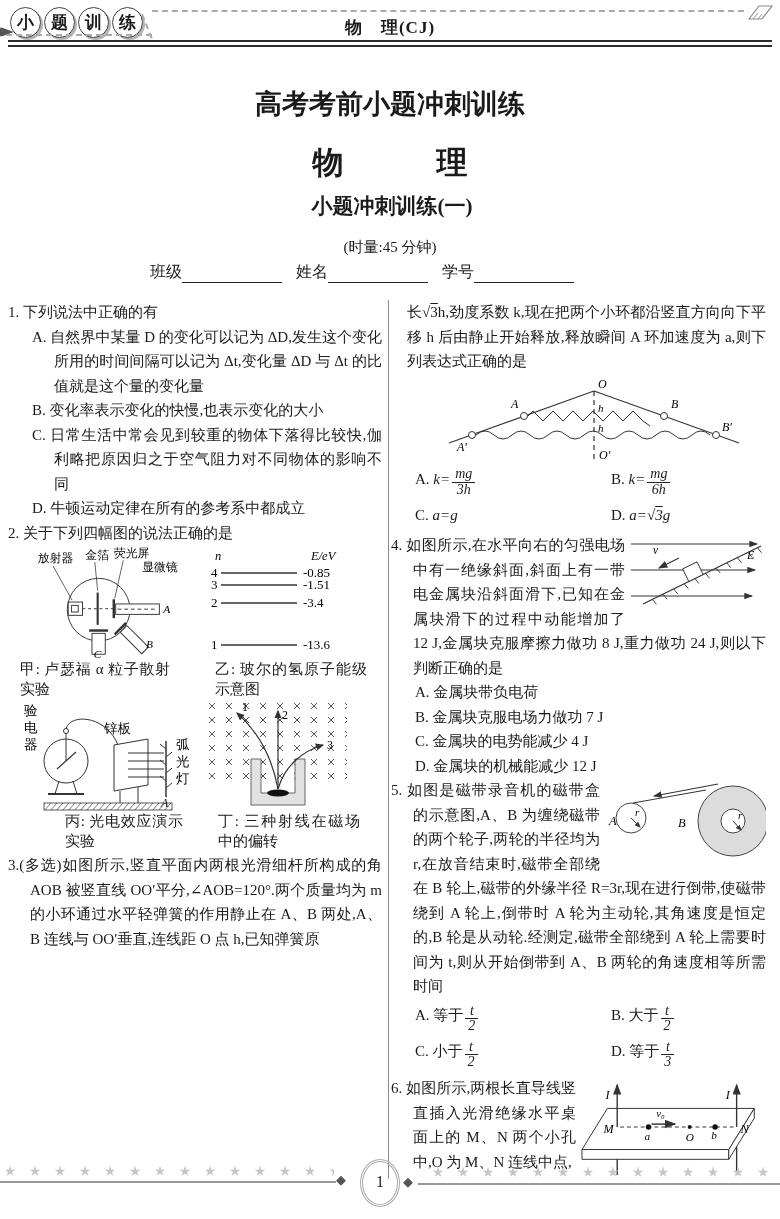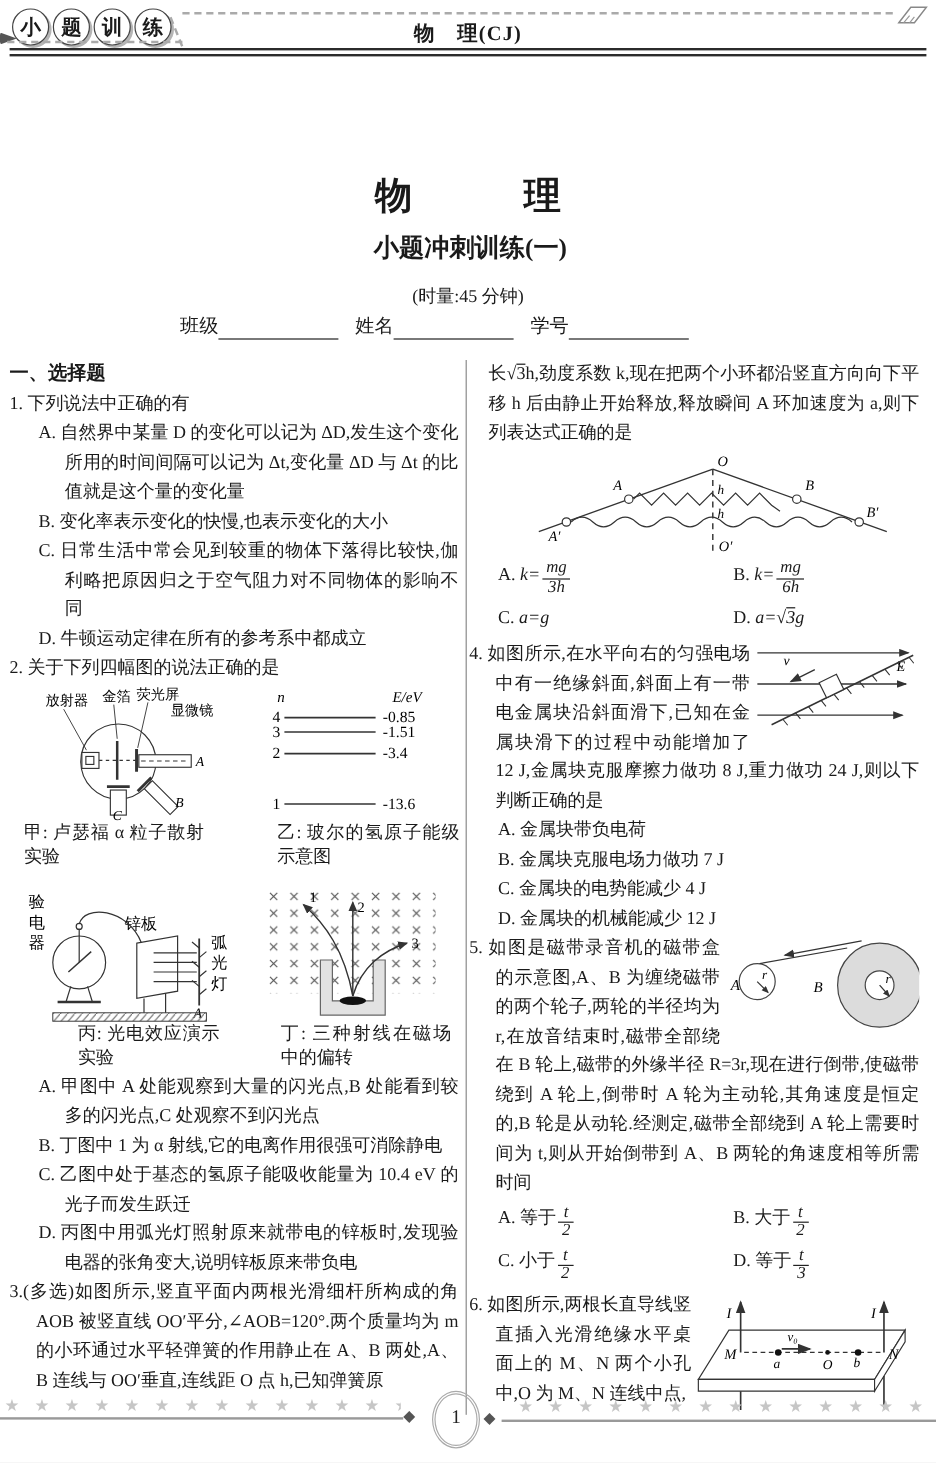--- a/index.html
+++ b/index.html
@@ -39,21 +39,21 @@
   .stem{padding-left:22px;text-indent:-22px;}
   .cont{margin-left:16px;}
   .opts{margin-left:24px;}
   .opt{padding-left:22px;text-indent:-22px;}
   .it{font-style:italic;}
   .ovl{text-decoration:overline;}
   .frac{display:inline-block;vertical-align:-0.75em;text-align:center;line-height:1.05;margin:0 2px;font-size:14px;}
   .frac .num{display:block;padding:0 3px;}
   .frac .den{display:block;border-top:1px solid #222;padding:0 3px;}
   .opt-grid{margin:4px 0 6px 24px;display:grid;grid-template-columns:196px auto;row-gap:5px;}
-  .fig-grid{display:grid;grid-template-columns:185px 185px;margin:2px 0 2px 12px;gap:16px;}
+  .fig-grid{display:grid;grid-template-columns:185px 185px;margin:2px 0 2px 12px;}
   .fig-cell{display:flex;flex-direction:column;}
   .fig-caption{font-size:15px;line-height:20px;}
   .cap-jia{width:150px;}
   .cap-yi{margin-left:10px;width:152px;}
   .cap-bing{margin-left:45px;width:118px;}
   .cap-ding{margin-left:13px;width:142px;}
   .spring-fig{margin:3px 0 2px 40px;display:block;}
   .float-fig{float:right;margin:3px 0 2px 6px;}
   svg text{font-family:"Liberation Serif","DejaVu Serif",serif;}
   
@@ -86,39 +86,39 @@
   <div class="dash-slant"></div>
   <div class="subject-line">物　理(CJ)</div>
   <span class="page-corner">
     <svg width="28" height="22" viewBox="0 0 28 22">
       <path d="M3,18 L13,5 L26,5 L16,18 Z" fill="#fff" stroke="#888" stroke-width="1.2"></path>
       <path d="M7,18 l5,-6 M12,18 l4,-5" stroke="#999" stroke-width="1" fill="none"></path>
     </svg>
   </span>
   <div class="double-rule"></div>
 
+  <div class="t-main">高考考前小题冲刺训练</div>
   <div class="t-subject">物　　　理</div>
   <div class="t-sub">小题冲刺训练(一)</div>
   <div class="t-dur">(时量:45 分钟)</div>
   <div class="fields">
     <span class="field" style="left:150px">
       <span>班级</span><span class="blank"></span>
     </span>
     <span class="field" style="left:296px">
       <span>姓名</span><span class="blank"></span>
     </span>
     <span class="field" style="left:442px">
       <span>学号</span><span class="blank"></span>
     </span>
   </div>
 
   <div class="columns">
 
     <div class="col-left">
-      <div class="sec-head">一、选择题</div>
 
       <div>
         <div class="stem">1. 下列说法中正确的有</div>
         <div class="opts">
           <div class="opt">A. 自然界中某量 D 的变化可以记为 ΔD,发生这个变化所用的时间间隔可以记为 Δt,变化量 ΔD 与 Δt 的比值就是这个量的变化量</div>
           <div class="opt">B. 变化率表示变化的快慢,也表示变化的大小</div>
           <div class="opt">C. 日常生活中常会见到较重的物体下落得比较快,伽利略把原因归之于空气阻力对不同物体的影响不同</div>
           <div class="opt">D. 牛顿运动定律在所有的参考系中都成立</div>
         </div>
       </div>
@@ -233,26 +233,20 @@
               <path d="M73,90 C66,52 50,30 32,14" fill="none" stroke="#333" stroke-width="1.2" marker-end="url(#ar-d)"></path>
               <path d="M73,90 C80,66 98,52 118,46" fill="none" stroke="#333" stroke-width="1.2" marker-end="url(#ar-d)"></path>
               <text x="37" y="12" font-size="12">1</text>
               <text x="77" y="20" font-size="12">2</text>
               <text x="122" y="50" font-size="12">3</text>
             </svg>
             <div class="fig-caption cap-ding">丁: 三种射线在磁场中的偏转</div>
           </div>
         </div>
 
-        <div class="opts">
-          <div class="opt">A. 甲图中 A 处能观察到大量的闪光点,B 处能看到较多的闪光点,C 处观察不到闪光点</div>
-          <div class="opt">B. 丁图中 1 为 α 射线,它的电离作用很强可消除静电</div>
-          <div class="opt">C. 乙图中处于基态的氢原子能吸收能量为 10.4 eV 的光子而发生跃迁</div>
-          <div class="opt">D. 丙图中用弧光灯照射原来就带电的锌板时,发现验电器的张角变大,说明锌板原来带负电</div>
-        </div>
       </div>
 
       <div>
         <div class="stem">3.(多选)如图所示,竖直平面内两根光滑细杆所构成的角 AOB 被竖直线 OO′平分,∠AOB=120°.两个质量均为 m 的小环通过水平轻弹簧的作用静止在 A、B 两处,A、B 连线与 OO′垂直,连线距 O 点 h,已知弹簧原</div>
       </div>
     </div>
 
     <div class="col-divider"></div>
 
     <div class="col-right">

